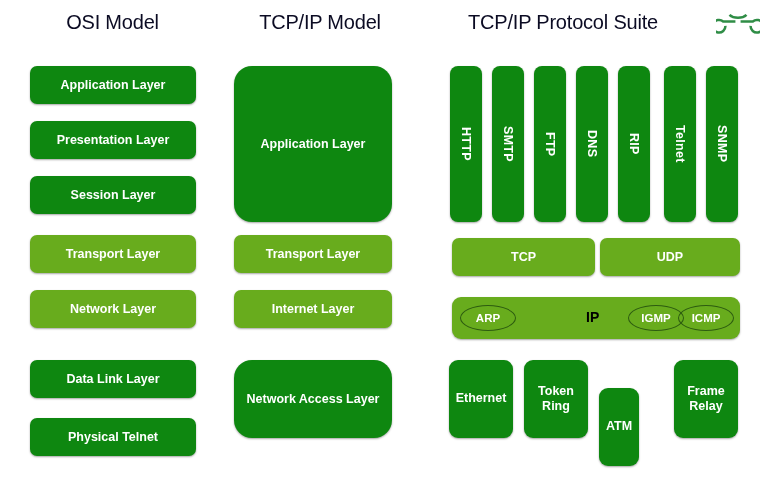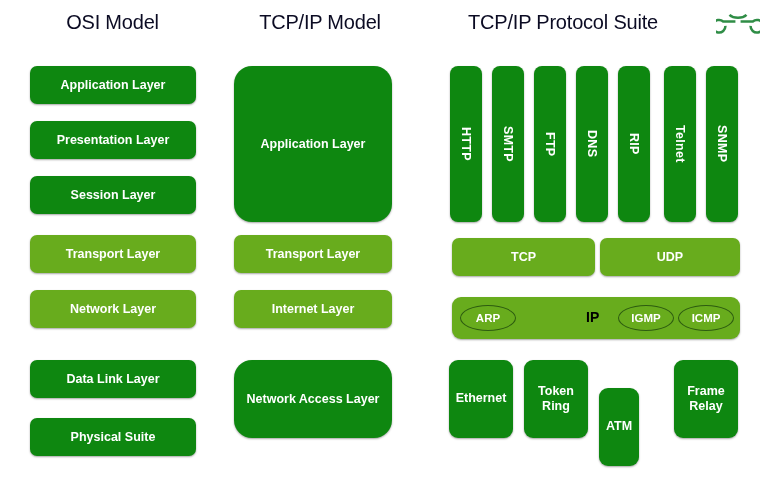--- a/index.html
+++ b/index.html
@@ -118,21 +118,21 @@
   <div class="box light" style="left:30px;top:235px;width:166px;height:38px;">
     <span>Transport Layer</span>
   </div>
   <div class="box light" style="left:30px;top:290px;width:166px;height:38px;">
     <span>Network Layer</span>
   </div>
   <div class="box dark" style="left:30px;top:360px;width:166px;height:38px;align-items:center;">
     <span>Data Link Layer</span>
   </div>
   <div class="box dark" style="left:30px;top:418px;width:166px;height:38px;">
-    <span>Physical Suite</span>
+    <span>Physical Telnet</span>
   </div>
 
   <div class="box dark big" style="left:234px;top:66px;width:158px;height:156px;">
     <span>Application Layer</span>
   </div>
   <div class="box light" style="left:234px;top:235px;width:158px;height:38px;">
     <span>Transport Layer</span>
   </div>
   <div class="box light" style="left:234px;top:290px;width:158px;height:38px;">
     <span>Internet Layer</span>
@@ -168,21 +168,21 @@
   </div>
   <div class="box light" style="left:600px;top:238px;width:140px;height:38px;">
     <span>UDP</span>
   </div>
 
   <div id="ip-band" style="left:452px;top:297px;width:288px;height:42px;">
     <div class="ellipse" style="left:8px;top:8px;width:56px;height:26px;">
       <span>ARP</span>
     </div>
     <div id="ip-label" style="left:134px;top:12px;">IP</div>
-    <div class="ellipse" style="left:166px;top:8px;width:56px;height:26px;">
+    <div class="ellipse" style="left:176px;top:8px;width:56px;height:26px;">
       <span>IGMP</span>
     </div>
     <div class="ellipse" style="left:226px;top:8px;width:56px;height:26px;">
       <span>ICMP</span>
     </div>
   </div>
 
   <div class="box dark" style="left:449px;top:360px;width:64px;height:78px;border-radius:9px;">
     <span class="two-line">Ethernet</span>
   </div>

